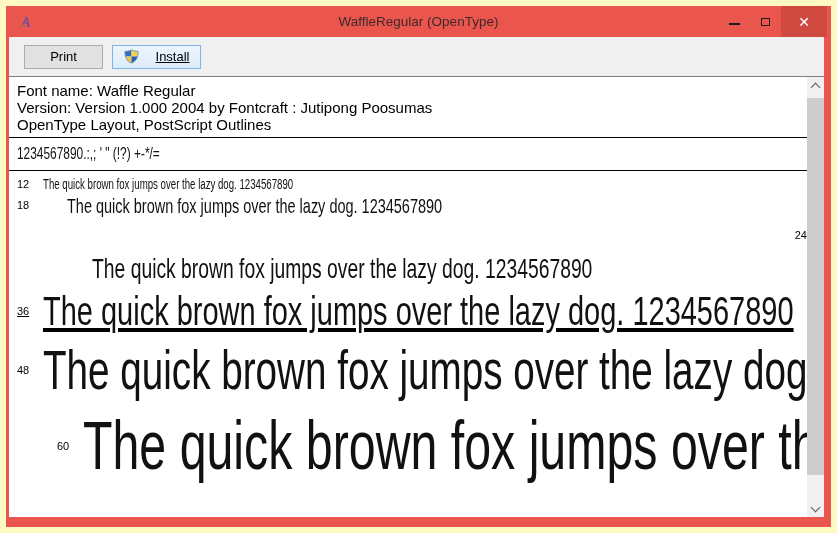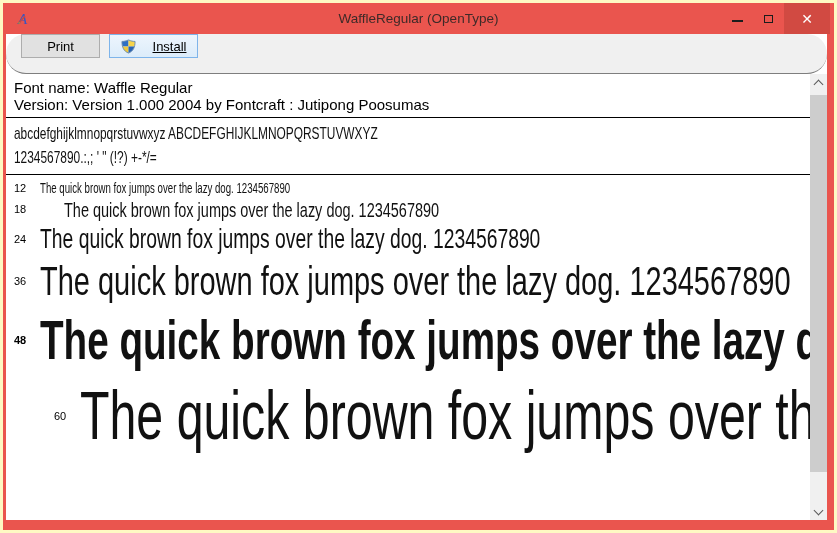--- a/index.html
+++ b/index.html
@@ -1,36 +1,36 @@
 <!DOCTYPE html>
 <html><head>
 <meta charset="utf-8">
 <style>
   html,body{margin:0;padding:0;background:#555;}
   .window{
     position:relative;width:837px;height:533px;box-sizing:border-box;
-    background:#ea554e;border:3px solid #fef9c3;overflow:hidden;
+    background:#ea554e;border:6px solid #fef9c3;overflow:hidden;
     font-family:"Liberation Sans",sans-serif;
   }
   
   .titlebar{position:relative;height:31px;display:flex;align-items:center;justify-content:center;}
   .app-icon{position:absolute;left:13px;top:7px;width:17px;height:17px;}
   .title{font-size:13.5px;color:#3e2a28;}
   .controls{position:absolute;right:4px;top:0;height:100%;display:flex;}
   .ctrl{display:flex;align-items:center;justify-content:center;cursor:default;}
   .ctrl.min,.ctrl.max{width:31px;}
   .ctrl.close{width:46px;background:#d14a42;}
   .min-glyph{width:11px;height:2px;background:#1c1c1c;margin-top:5px;}
   .max-glyph{width:9px;height:8px;border:1.5px solid #1c1c1c;box-sizing:border-box;background:transparent;}
   .close-glyph{color:#ffffff;font-size:14px;font-family:"DejaVu Sans",sans-serif;line-height:1;}
   
   .body{position:absolute;left:3px;right:7px;top:31px;bottom:10px;background:#ffffff;overflow:hidden;}
   .toolbar{
     height:40px;box-sizing:border-box;background:#f0f0f0;border-bottom:1px solid #7e7e7e;
-    display:flex;align-items:flex-start;gap:9px;padding-left:15px;border-radius:20px;
+    display:flex;align-items:center;gap:9px;padding-left:15px;
   }
   .btn{height:24px;box-sizing:border-box;display:flex;align-items:center;justify-content:center;
        font-size:13px;color:#000;cursor:default;}
   .btn.print{width:79px;background:#e1e1e1;border:1px solid #adadad;}
   .btn.install{width:89px;background:linear-gradient(#edf5fd,#dcecfa);border:1px solid #7eb4ea;gap:17px;text-decoration:underline;}
   
   .content{position:absolute;top:40px;left:0;right:17px;bottom:0;overflow:hidden;background:#fff;}
   .info{padding:5px 0 1px 8px;font-size:15px;line-height:17px;color:#000;}
   .rule{border:0;border-top:1px solid #000;margin:3px 0 0 0;}
   .charset{padding:4px 0 1px 8px;font-size:17px;line-height:24px;color:#111;}
@@ -98,45 +98,45 @@
           </svg>
         </span>
         <span>Install</span>
       </div>
     </div>
 
     <div class="content">
       <div class="info">
         <div>Font name: Waffle Regular</div>
         <div>Version: Version 1.000 2004 by Fontcraft : Jutipong Poosumas</div>
+        <div>OpenType Layout, PostScript Outlines</div>
       </div>
       <hr class="rule">
       <div class="charset">
-        <div><span class="condensed">abcdefghijklmnopqrstuvwxyz ABCDEFGHIJKLMNOPQRSTUVWXYZ</span></div>
         <div><span class="condensed">1234567890.:,; ' " (!?) +-*/=</span></div>
       </div>
       <hr class="rule">
       <div class="rows">
           <div class="sample-row" style="line-height: 17px;">
             <span class="size-label">12</span>
             <span class="sample-text" style="font-size: 13.8px;">The quick brown fox jumps over the lazy dog. 1234567890</span>
           </div>
           <div class="sample-row" style="line-height: 25px; gap: 24px;">
             <span class="size-label">18</span>
             <span class="sample-text" style="font-size: 20.7px;">The quick brown fox jumps over the lazy dog. 1234567890</span>
           </div>
-          <div class="sample-row" style="line-height: 34px;">
+          <div class="sample-row" style="line-height: 34px; flex-direction: column;">
             <span class="size-label">24</span>
             <span class="sample-text" style="font-size: 27.6px;">The quick brown fox jumps over the lazy dog. 1234567890</span>
           </div>
-          <div class="sample-row" style="line-height: 51px;">
+          <div class="sample-row" style="line-height: 51px; text-decoration: underline;">
             <span class="size-label">36</span>
             <span class="sample-text" style="font-size: 41.4px;">The quick brown fox jumps over the lazy dog. 1234567890</span>
           </div>
-          <div class="sample-row" style="line-height: 67px; font-weight: bold;">
+          <div class="sample-row" style="line-height: 67px;">
             <span class="size-label">48</span>
             <span class="sample-text" style="font-size: 55.2px;">The quick brown fox jumps over the lazy dog. 1234567890</span>
           </div>
           <div class="sample-row" style="line-height: 84px; padding-left: 40px;">
             <span class="size-label">60</span>
             <span class="sample-text" style="font-size: 69px;">The quick brown fox jumps over the lazy dog. 1234567890</span>
           </div>
         </div>
     </div>
 

